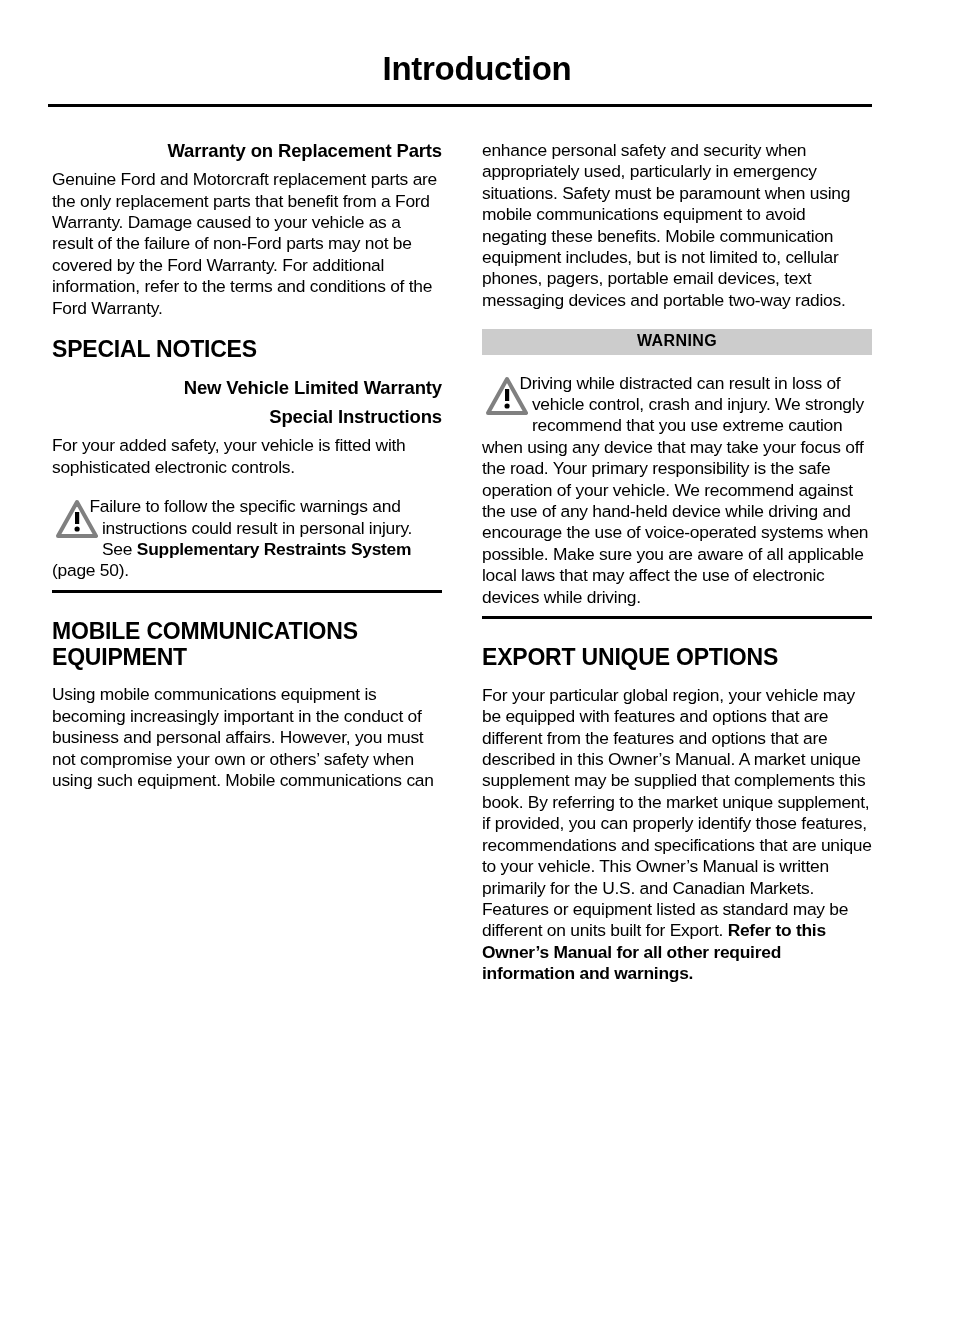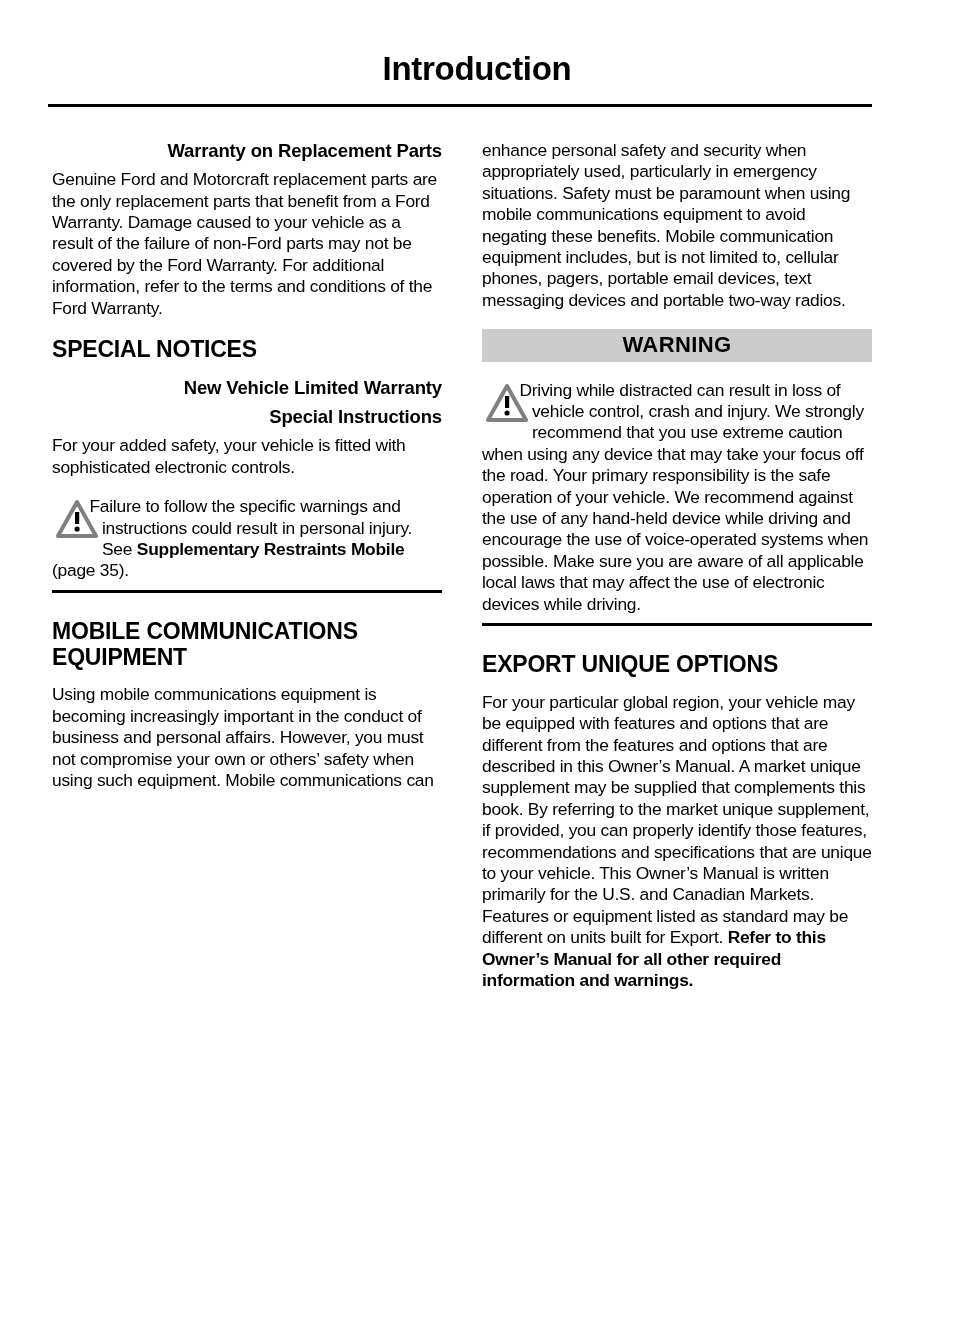--- a/index.html
+++ b/index.html
@@ -84,21 +84,21 @@
   p.body:last-child { margin-bottom: 0; }
   .spacer-lg { height: 26px; }
 
   b, strong { font-weight: bold; }
 
   
   .warn-block { margin: 4px 0 0 0; }
   .warn-header {
     background: #cccccc;
     text-align: center;
-    font-size: 22px;
+    font-size: 16px;
     font-weight: bold;
     letter-spacing: 0.4px;
     padding: 3px 0 4px 0;
     line-height: 1.15;
   }
   .warn-item {
     position: relative;
     font-size: 17.4px;
     line-height: 1.23;
     letter-spacing: -0.25px;
@@ -172,21 +172,21 @@
 
       <div class="warn-block">
 
         <div class="warn-item clearfix">
           <span class="tri">
             <svg width="42" height="40" viewBox="0 0 42 40" xmlns="http://www.w3.org/2000/svg">
               <path d="M21 3 L40 37 L2 37 Z" fill="none" stroke="#808080" stroke-width="4" stroke-linejoin="round"></path>
               <rect x="19" y="13" width="4.2" height="12" fill="#000000"></rect>
               <circle cx="21.1" cy="30" r="2.6" fill="#000000"></circle>
             </svg>
-          </span><span>Failure to follow the specific warnings and instructions could result in personal injury.  See </span><b>Supplementary Restraints Mobile</b><span> (page 35).</span>
+          </span><span>Failure to follow the specific warnings and instructions could result in personal injury.  See </span><b>Supplementary Restraints System</b><span> (page 50).</span>
         </div>
 
 
         <div class="warn-rule"></div>
       </div>
 
       <div class="spacer-lg"></div>
 
       <h1 class="sec-title">MOBILE COMMUNICATIONS EQUIPMENT</h1>
       <p class="body">Using mobile communications equipment is becoming increasingly important in the conduct of business and personal affairs. However, you must not compromise your own or others’ safety when using such equipment. Mobile communications can</p>

